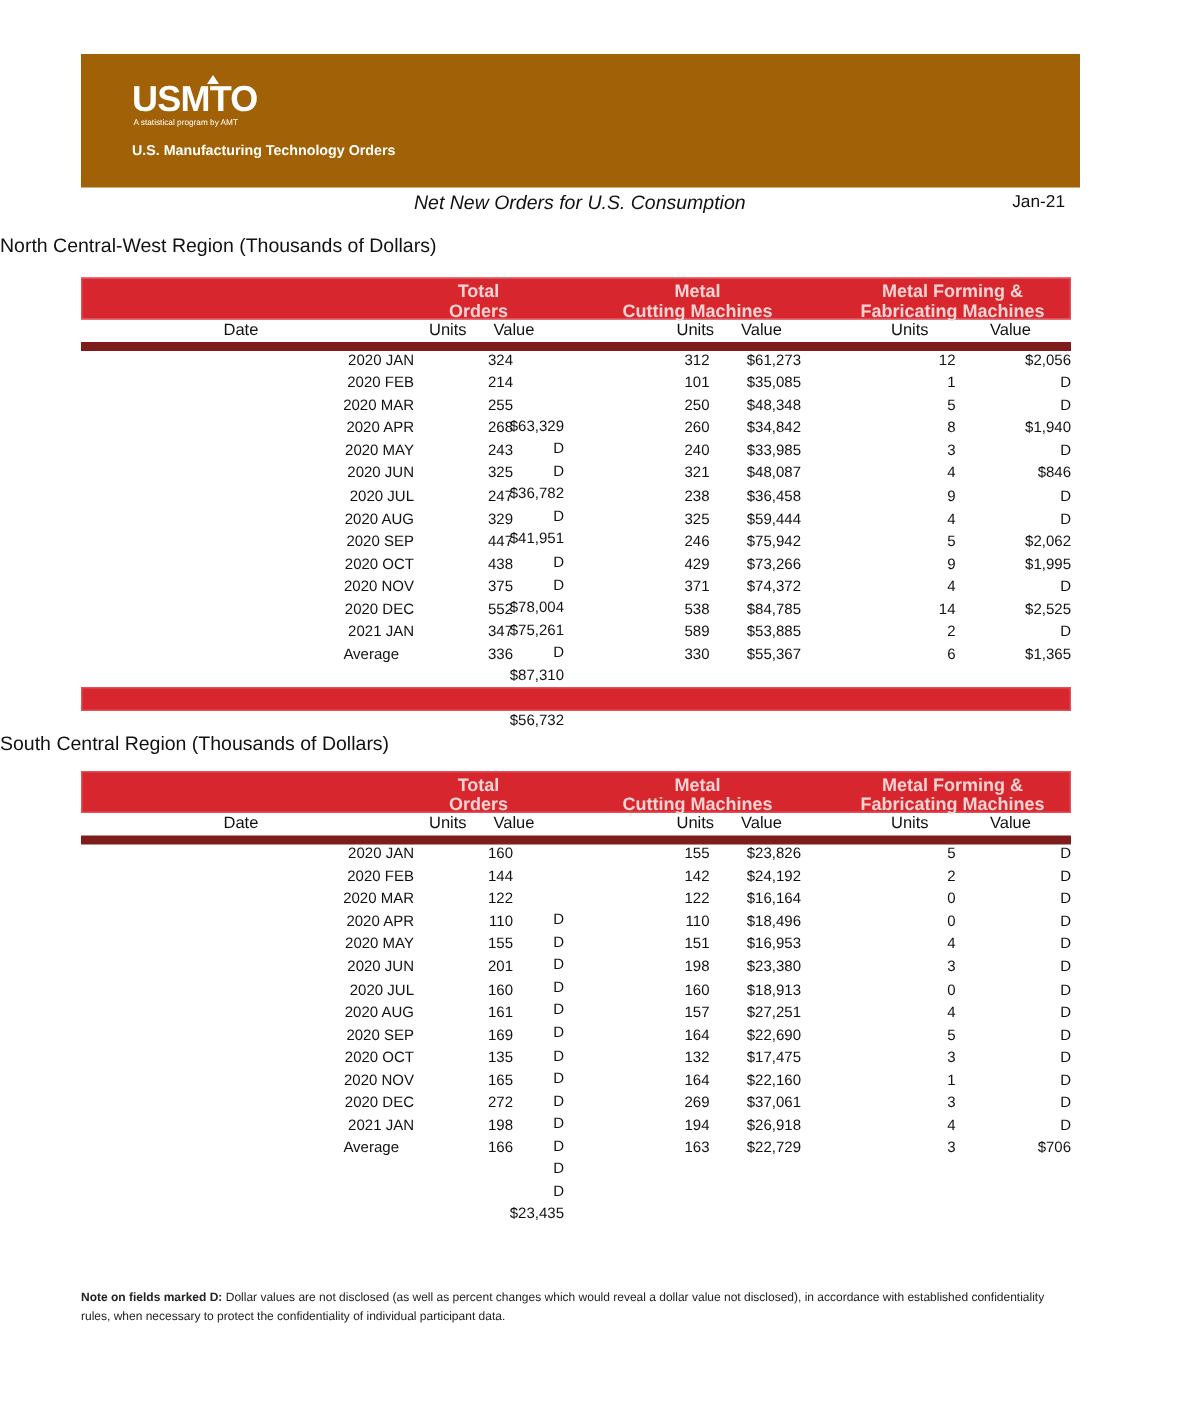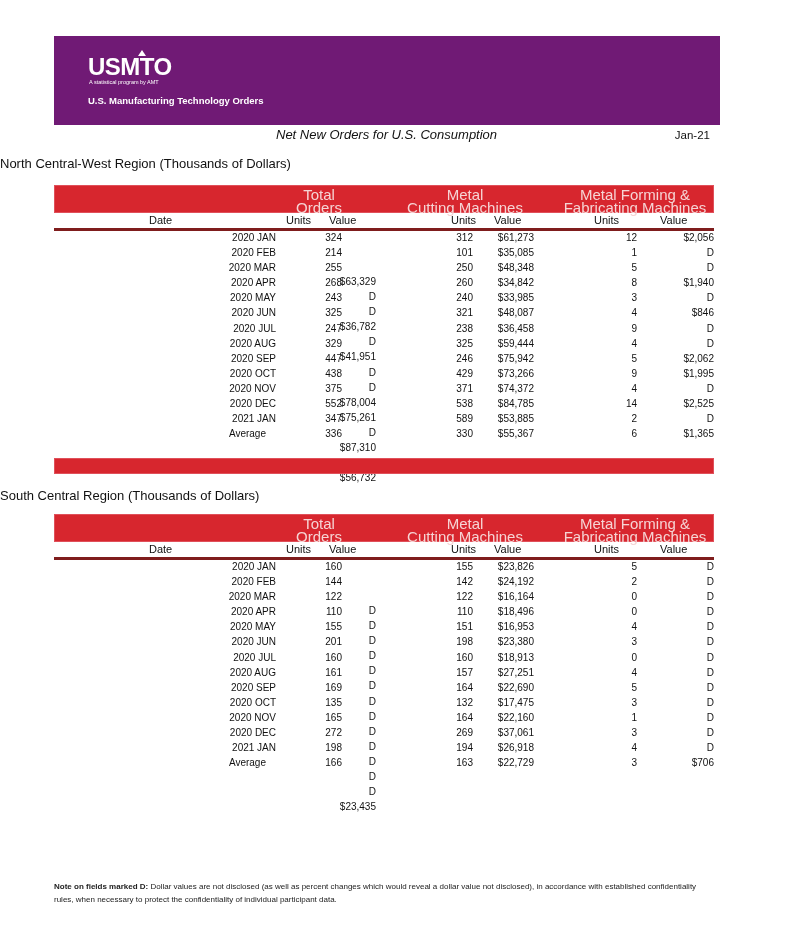--- a/index.html
+++ b/index.html
@@ -1,48 +1,48 @@
 <!DOCTYPE html>
 <html><head>
 <meta charset="utf-8">
 <style>
   html, body { margin: 0; padding: 0; background: #ffffff; }
   body { width: 800px; height: 950px; position: relative; font-family: "Liberation Sans", sans-serif; color: #111; overflow: hidden; }
 
-  .banner { position: absolute; left: 54px; top: 36px; width: 666px; height: 89px; background: #701a75; }
+  .banner { position: absolute; left: 54px; top: 36px; width: 666px; height: 89px; background: #a16207; }
   .logo { position: absolute; left: 34px; top: 18px; color: #fff; }
   .logo-word { font-family: "Liberation Sans", sans-serif; font-weight: bold; font-size: 24px; letter-spacing: -0.5px; line-height: 26px; position: relative; }
   .logo-arrow { position: absolute; left: 50px; top: -4px; width: 0; height: 0; border-left: 4px solid transparent; border-right: 4px solid transparent; border-bottom: 6px solid #fff; }
   .logo-tag { font-size: 5.5px; margin-top: -1px; margin-left: 1px; }
   .banner-sub { position: absolute; left: 34px; top: 59px; font-size: 9.5px; font-weight: bold; color: #fff; }
 
   .subtitle { position: absolute; left: 276px; top: 127px; font-style: italic; font-size: 13px; }
   .date-label { position: absolute; right: 90px; top: 129px; font-size: 11.5px; }
 
   .region-title { position: absolute; left: 0; width: 800px; font-size: 13px; }
 
   .tbl { position: absolute; left: 54px; width: 660px; }
   .tbl-head { position: relative; height: 28px; background: #d7262e; border: 1px solid #e0505a; box-sizing: border-box; }
-  .grp { position: absolute; top: 2px; color: #f6d4d4; font-size: 15px; text-align: center; line-height: 13px; }
-  .colhdr { position: relative; height: 15px; font-size: 11px; border-bottom: 3px solid #7f1d1d; }
+  .grp { position: absolute; top: 2px; color: #f6d4d4; font-size: 12px; text-align: center; line-height: 13px; font-weight: bold; }
+  .colhdr { position: relative; height: 15px; font-size: 11px; border-bottom: 6px solid #7f1d1d; }
   .colhdr span { position: absolute; top: 1px; }
   .row { position: relative; height: 15.1px; font-size: 10px; }
   .row span { position: absolute; top: 1px; text-align: right; }
 
   .c-date { left: 120px; width: 102px; text-align: right !important; }
   .c-u1 { left: 216px; width: 52px; margin-left: 20px; }
   .c-v1 { left: 268px; width: 54px; margin-top: 44px; }
   .c-u2 { left: 376px; width: 43px; }
   .c-v2 { left: 430px; width: 50px; }
   .c-u3 { left: 520px; width: 63px; }
   .c-v3 { left: 600px; width: 60px; }
 
   .sep-bar { position: absolute; left: 54px; top: 458px; width: 660px; height: 16px; background: #d7262e; border: 1px solid #e0505a; box-sizing: border-box; }
 
-  .note { position: absolute; left: 54px; top: 880px; width: 660px; font-size: 8px; line-height: 13px; color: #222; }
+  .note { position: absolute; left: 54px; top: 858px; width: 660px; font-size: 8px; line-height: 13px; color: #222; }
   .note b { font-weight: bold; }
 </style>
 </head>
 <body>
 
 <div class="banner">
   <div class="logo">
     <div class="logo-word"><span>USMTO</span><span class="logo-arrow"></span></div>
     <div class="logo-tag">A statistical program by AMT</div>
   </div>

